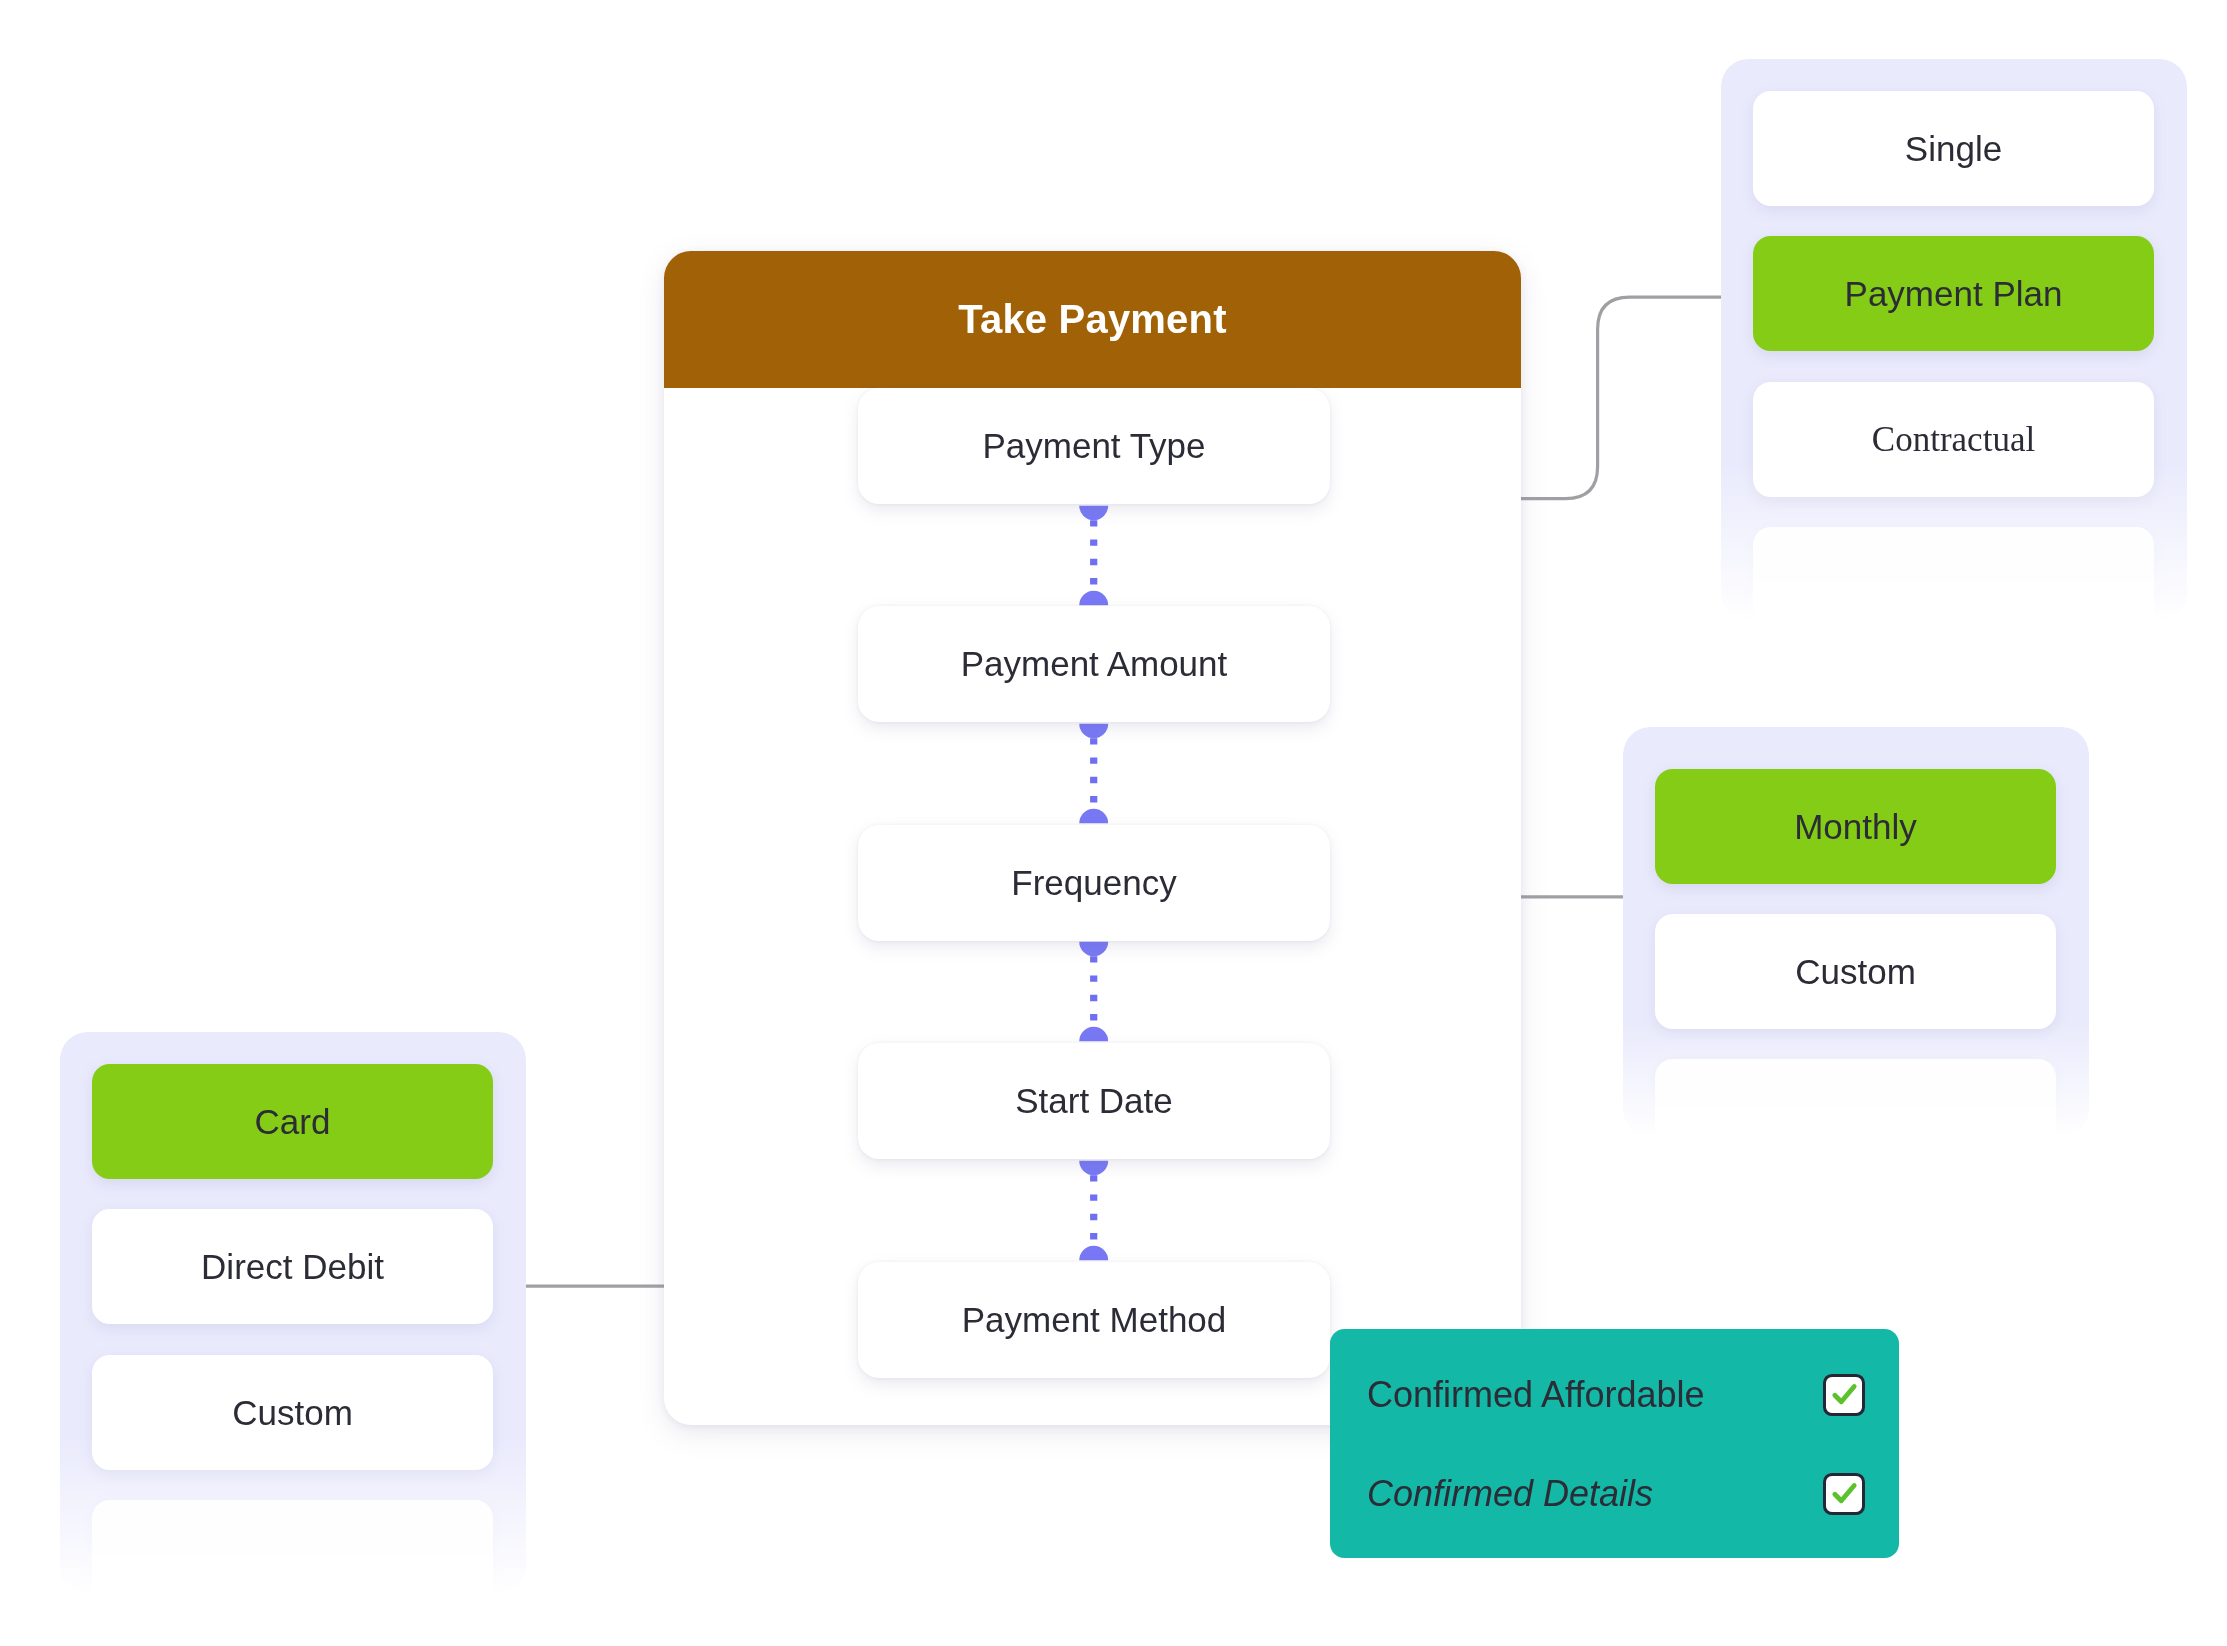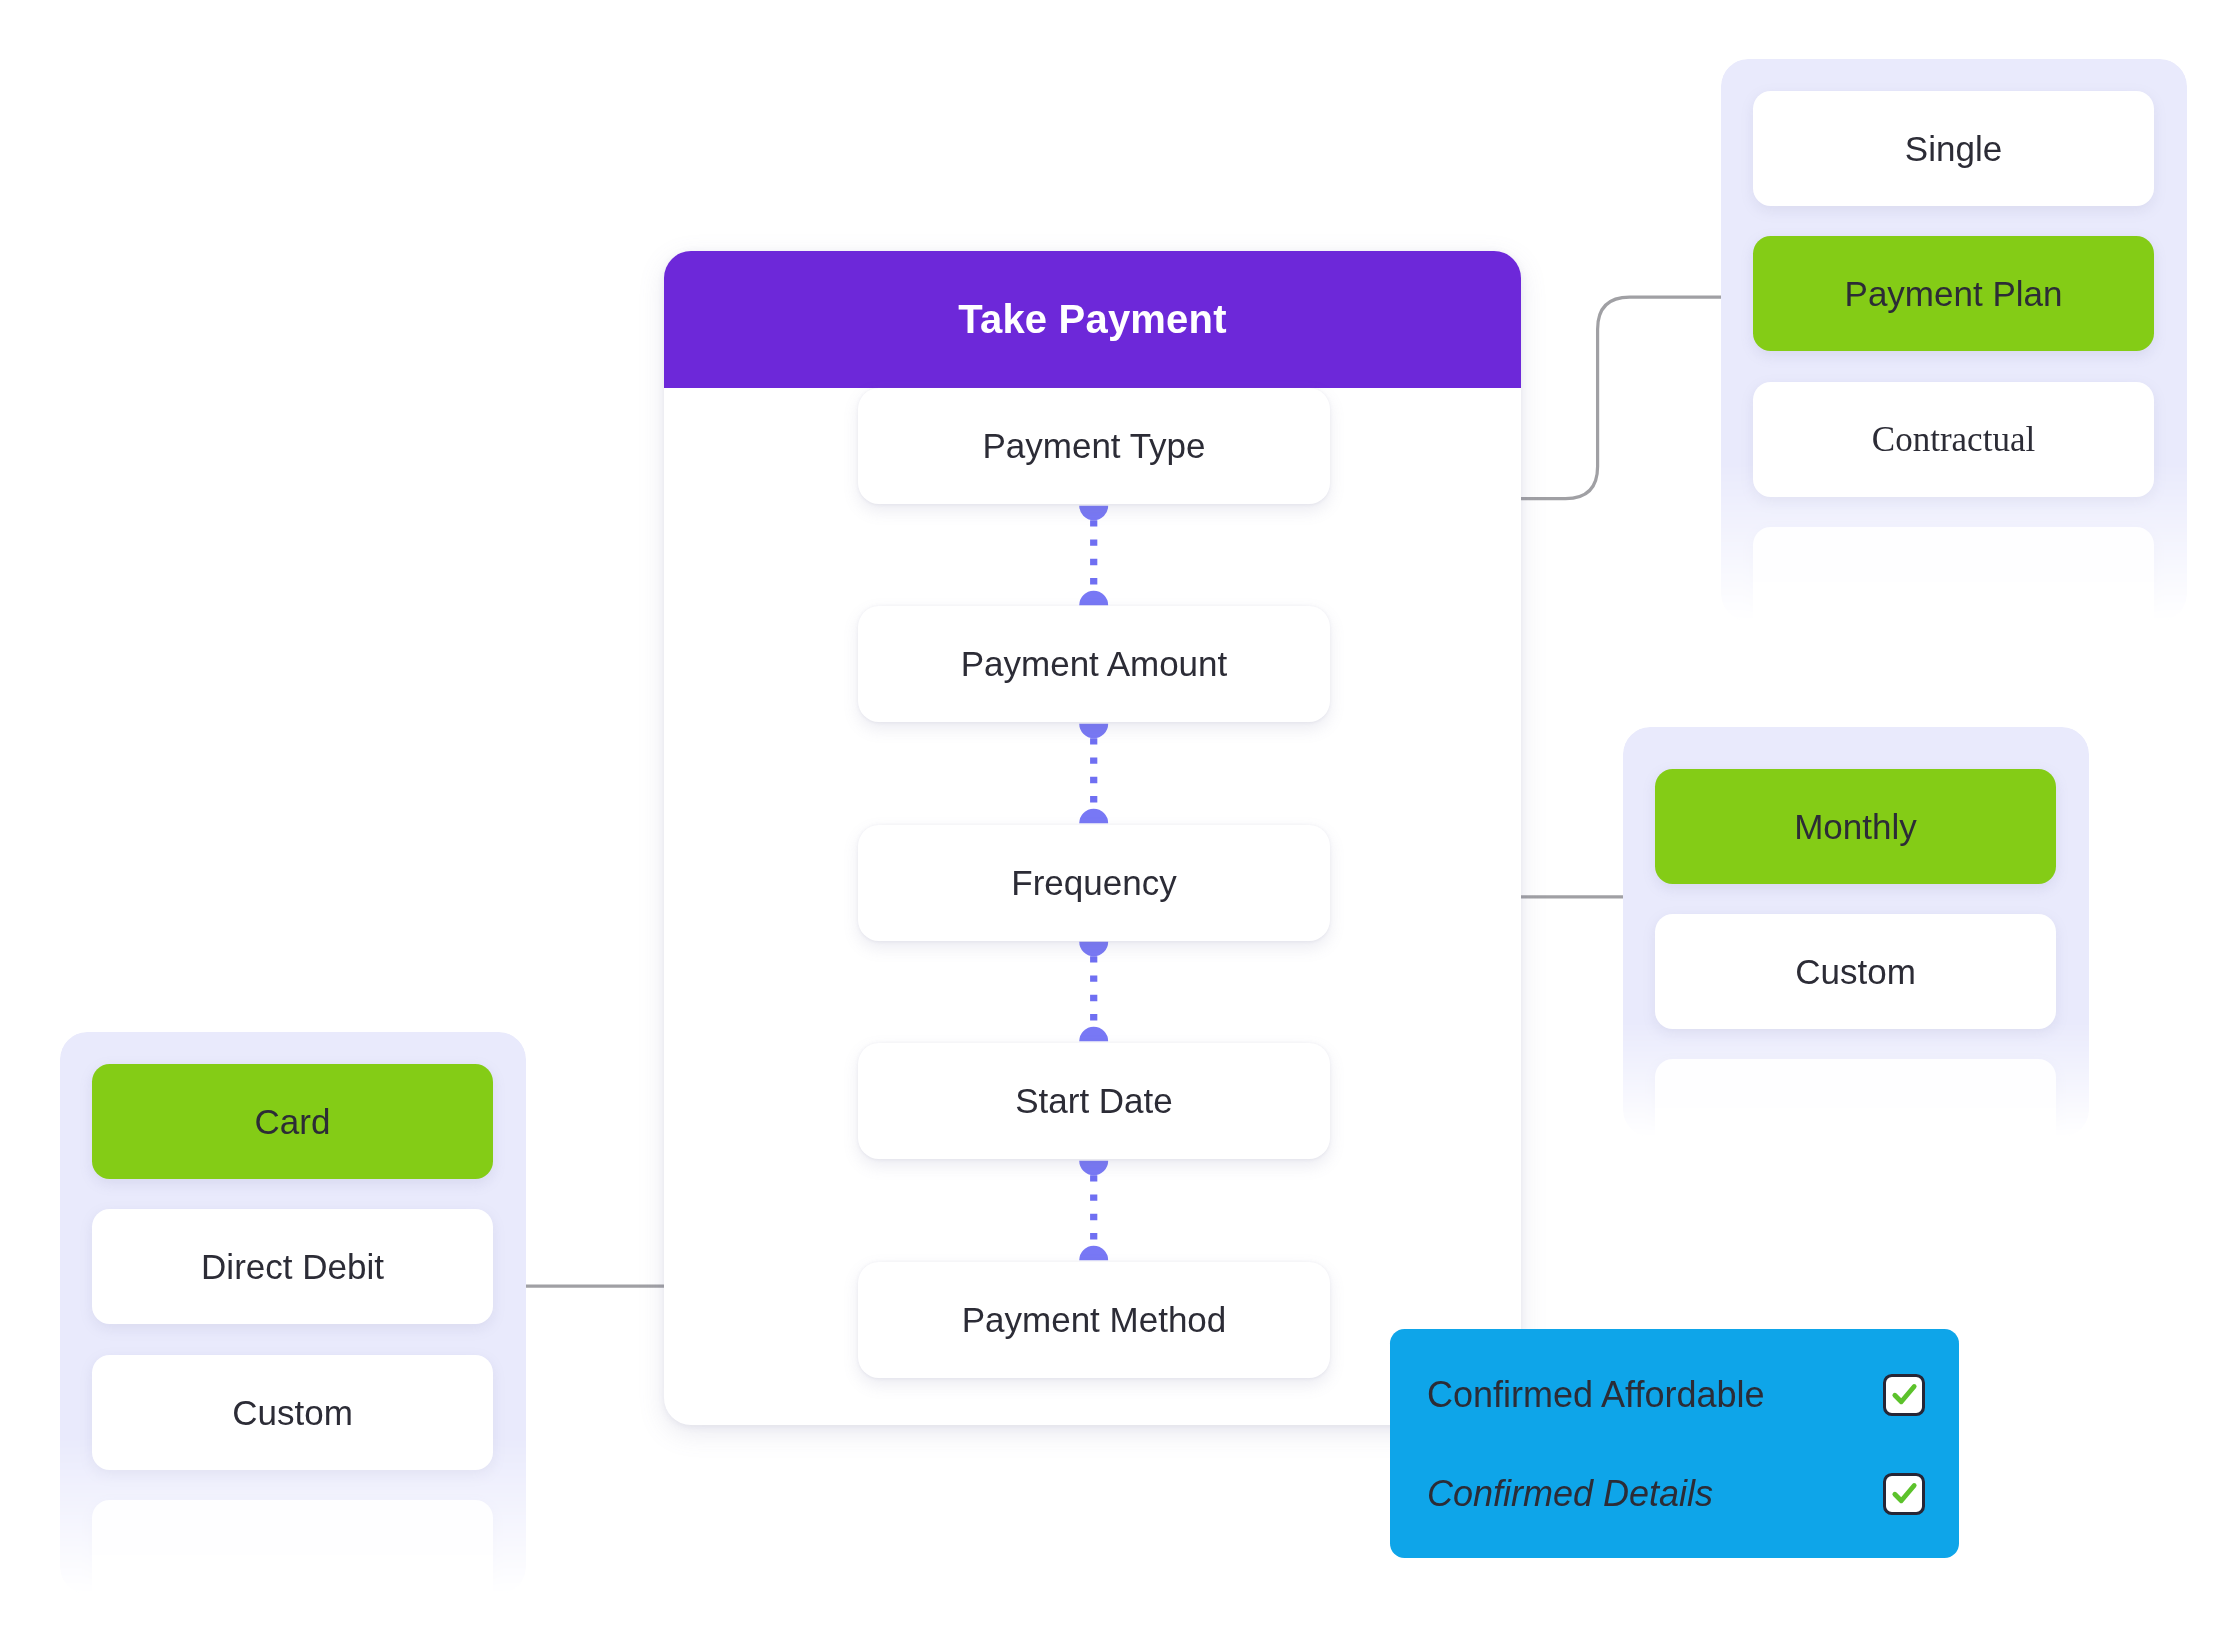--- a/index.html
+++ b/index.html
@@ -19,21 +19,21 @@
   .flow-panel{
     position:absolute;
     left:664px;top:251px;width:857px;height:1174px;
     background:#ffffff;
     border-radius:27px;
     box-shadow:0 8px 27px rgba(120,120,160,.16), 0 1.6px 6.4px rgba(120,120,160,.10);
     z-index:10;
   }
   .flow-header{
     position:absolute;left:0;top:0;width:857px;height:137px;
-    background:#6d28d9;
+    background:#a16207;
     border-radius:27px 27px 0 0;
     display:flex;align-items:center;justify-content:center;
   }
   .flow-header-title{
     color:#ffffff;font-size:40px;font-weight:bold;letter-spacing:0.2px;
   }
   .steps{
     position:absolute;left:0;top:137px;width:857px;
   }
   .step-card{
@@ -72,22 +72,22 @@
   .opt-item.selected{
     background:#84cc16;
     box-shadow:0 4.8px 13px rgba(120,120,170,.15);
   }
   .opt-item.ghost{background:#fdfdff;box-shadow:0 4.8px 13px rgba(120,120,160,.08);}
   .opt-label{font-size:35px;color:#2c2c36;}
 
   
   .confirm-panel{
     position:absolute;
-    left:1390px;top:1329px;width:569px;height:229px;
-    background:#0ea5e9;border-radius:14.5px;z-index:20;
+    left:1330px;top:1329px;width:569px;height:229px;
+    background:#14b8a6;border-radius:14.5px;z-index:20;
   }
   .confirm-row{
     position:absolute;left:37px;width:498px;height:63px;
     display:flex;align-items:center;justify-content:space-between;
   }
   .confirm-text{font-size:36px;color:#2c2c36;}
   .cbox{
     width:42px;height:42px;background:#fff;
     border:3.2px solid #262636;border-radius:8.8px;
     display:flex;align-items:center;justify-content:center;

